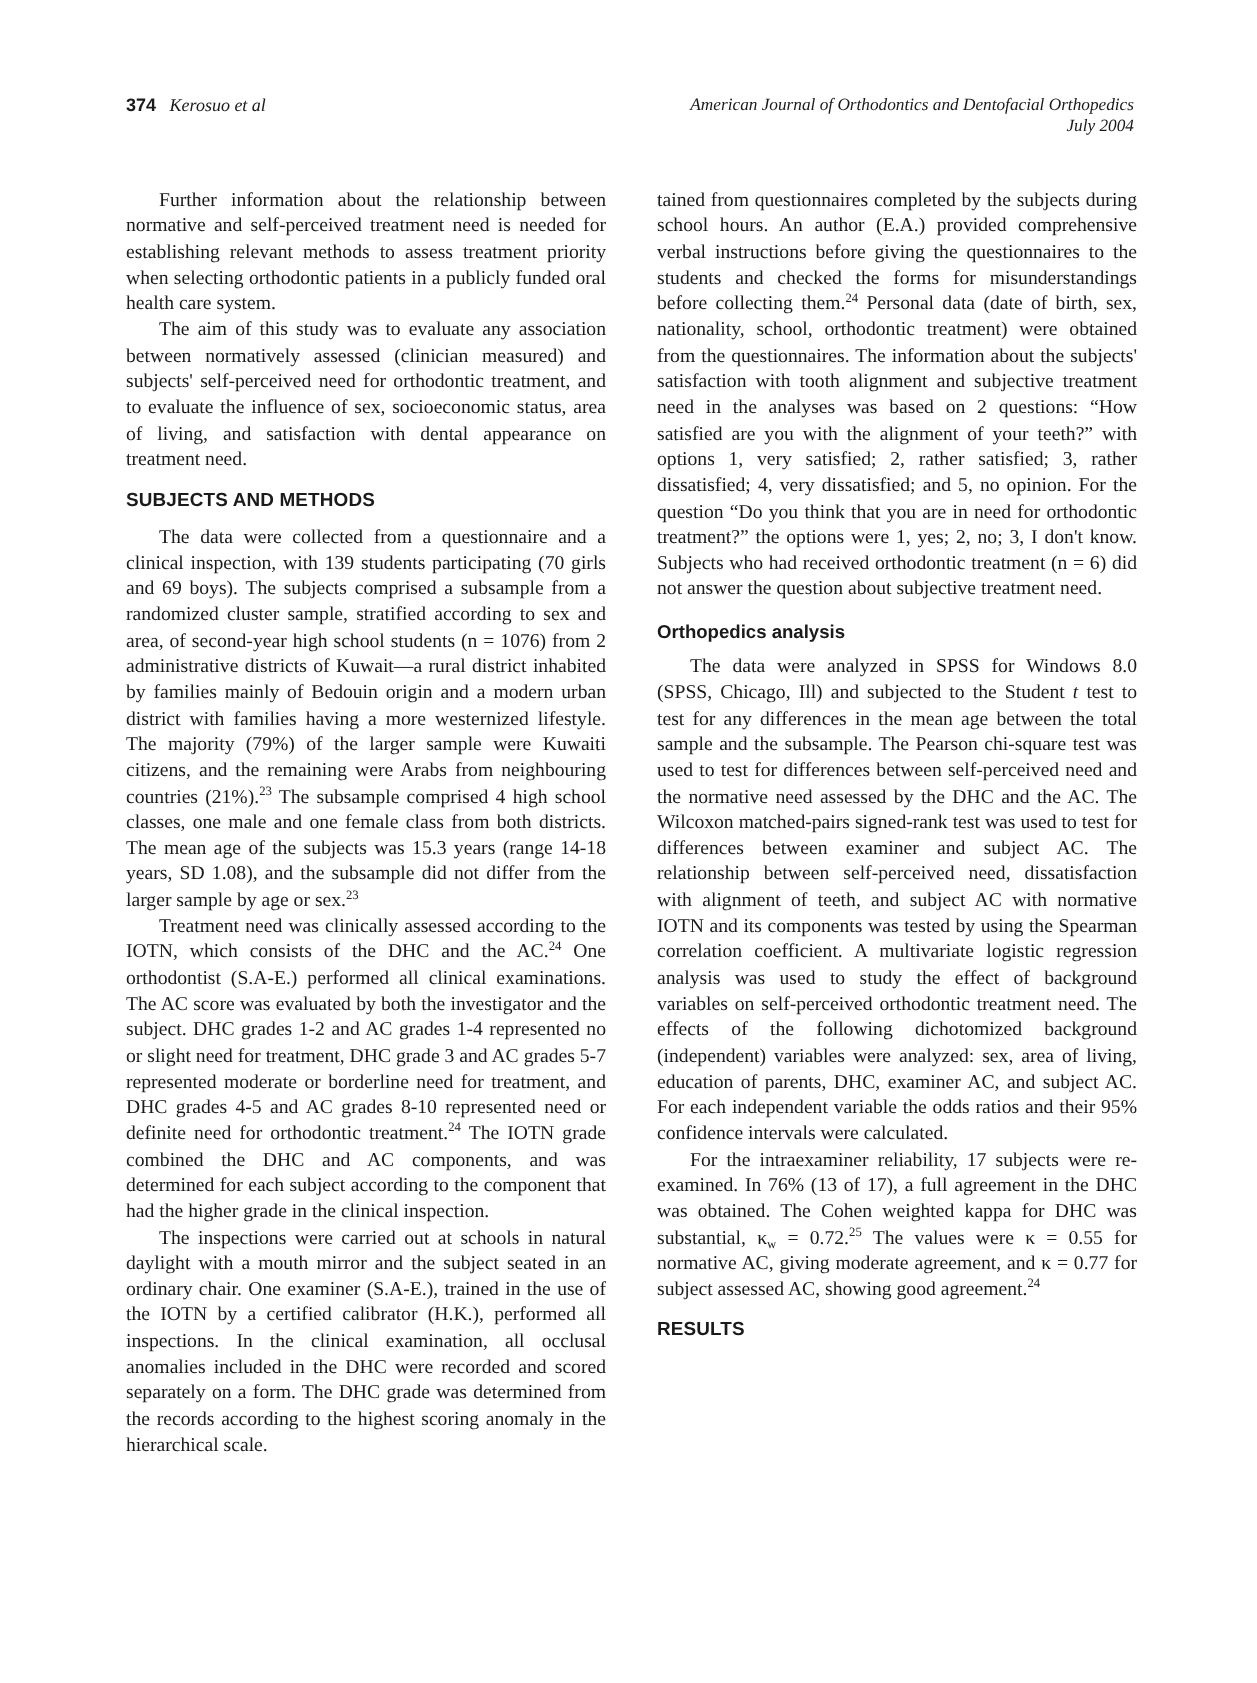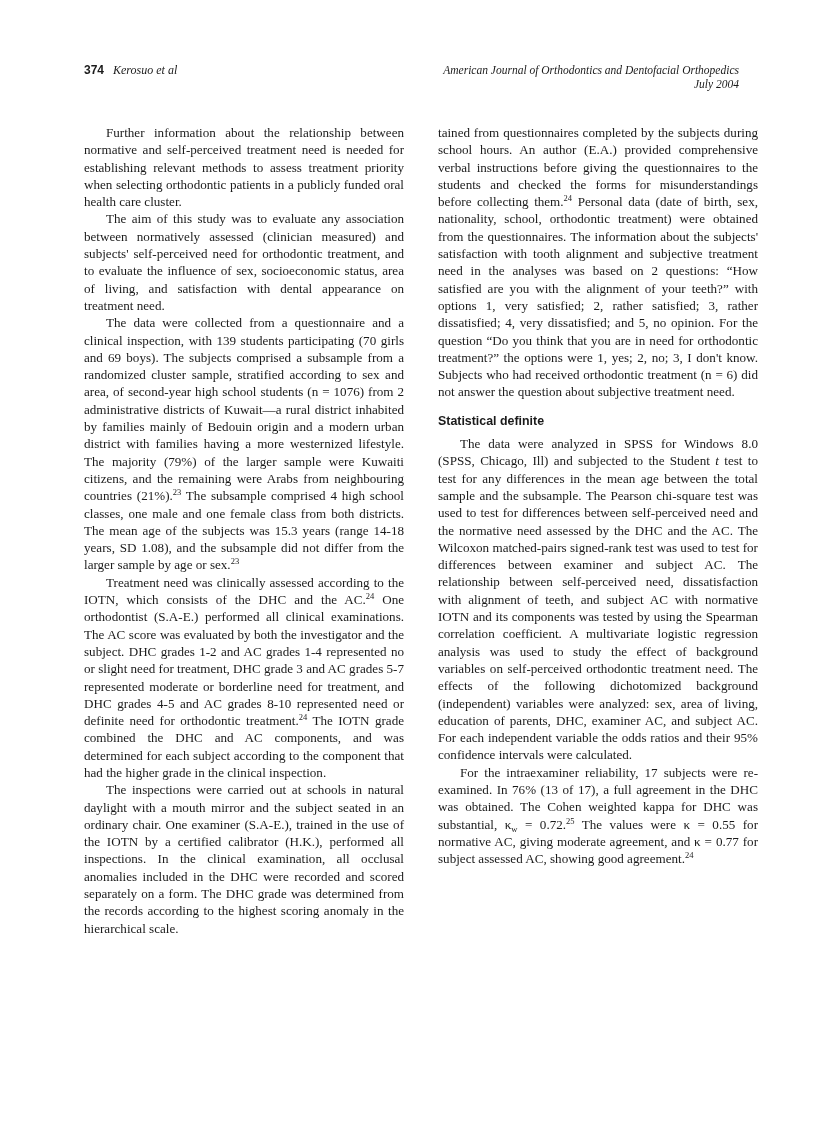--- a/index.html
+++ b/index.html
@@ -1,21 +1,21 @@
 <!DOCTYPE html>
 <html><head>
 <meta charset="utf-8">
 <style>
   html, body { margin: 0; padding: 0; background: #ffffff; }
   body { width: 838px; height: 1122px; position: relative; overflow: hidden; color: #1a1a1a; }
   .header { position: absolute; top: 63px; left: 84px; width: 672px; height: 36px; }
   .hdr-left { position: absolute; left: 0; top: 0; font-family: "Liberation Serif", serif; font-size: 12px; }
   .page-num { font-family: "Liberation Sans", sans-serif; font-weight: bold; font-size: 12px; margin-right: 6px; }
   .authors { font-style: italic; }
-  .hdr-right { position: absolute; right: 17px; top: 0; text-align: right; font-family: "Liberation Serif", serif; font-style: italic; font-size: 11.5px; line-height: 14px; }
+  .hdr-right { position: absolute; right: 0; top: 0; text-align: right; font-family: "Liberation Serif", serif; font-style: italic; font-size: 11.5px; line-height: 14px; }
   .col { position: absolute; top: 124px; width: 320px; font-family: "Liberation Serif", serif; font-size: 13.1px; line-height: 17.3px; text-align: justify; hyphens: manual; }
   .col-left { left: 84px; }
   .col-right { left: 438px; }
   .col p { margin: 0; text-indent: 22px; }
   .col p.noindent { text-indent: 0; }
   .col h2 { font-family: "Liberation Sans", sans-serif; font-weight: bold; font-size: 12.6px; margin: 11px 0 6px 0; letter-spacing: 0.1px; }
   .col h3 { font-family: "Liberation Sans", sans-serif; font-weight: bold; font-size: 12.4px; margin: 12px 0 5px 0; }
   sup { font-size: 8.5px; line-height: 0; vertical-align: 5px; }
   sub { font-size: 8.5px; line-height: 0; vertical-align: -3px; }
 </style>
@@ -27,25 +27,27 @@
     <span class="page-num">374</span>
     <span class="authors">Kerosuo et al</span>
   </div>
   <div class="hdr-right">
     <div>American Journal of Orthodontics and Dentofacial Orthopedics</div>
     <div>July 2004</div>
   </div>
 </div>
 
 <div class="col col-left">
-  <p>Further information about the relationship between normative and self-perceived treatment need is needed for establishing relevant methods to assess treatment priority when selecting orthodontic patients in a pub­licly funded oral health care cluster.</p>
+  <p>Further information about the relationship between normative and self-perceived treatment need is needed for establishing relevant methods to assess treatment priority when selecting orthodontic patients in a pub­licly funded oral health care system.</p>
   <p>The aim of this study was to evaluate any associa­tion between normatively assessed (clinician measured) and subjects' self-perceived need for orthodontic treat­ment, and to evaluate the influence of sex, socioeco­nomic status, area of living, and satisfaction with dental appearance on treatment need.</p>
+  <h2>SUBJECTS AND METHODS</h2>
   <p><span>The data were collected from a questionnaire and a clinical inspection, with 139 students participating (70 girls and 69 boys). The subjects comprised a subsample from a randomized cluster sample, stratified according to sex and area, of second-year high school students (n = 1076) from 2 administrative districts of Kuwait—a rural district inhabited by families mainly of Bedouin origin and a modern urban district with families having a more westernized lifestyle. The majority (79%) of the larger sample were Kuwaiti citizens, and the remaining were Arabs from neighbouring countries (21%).</span><sup>23</sup><span> The subsample comprised 4 high school classes, one male and one female class from both districts. The mean age of the subjects was 15.3 years (range 14-18 years, SD 1.08), and the subsample did not differ from the larger sample by age or sex.</span><sup>23</sup></p>
   <p><span>Treatment need was clinically assessed according to the IOTN, which consists of the DHC and the AC.</span><sup>24</sup><span> One orthodontist (S.A-E.) performed all clinical exam­inations. The AC score was evaluated by both the investigator and the subject. DHC grades 1-2 and AC grades 1-4 represented no or slight need for treatment, DHC grade 3 and AC grades 5-7 represented moderate or borderline need for treatment, and DHC grades 4-5 and AC grades 8-10 represented need or definite need for orthodontic treatment.</span><sup>24</sup><span> The IOTN grade combined the DHC and AC components, and was determined for each subject according to the component that had the higher grade in the clinical inspection.</span></p>
   <p>The inspections were carried out at schools in natural daylight with a mouth mirror and the subject seated in an ordinary chair. One examiner (S.A-E.), trained in the use of the IOTN by a certified calibrator (H.K.), performed all inspections. In the clinical exam­ination, all occlusal anomalies included in the DHC were recorded and scored separately on a form. The DHC grade was determined from the records according to the highest scoring anomaly in the hierarchical scale.</p>
 </div>
 
 <div class="col col-right">
   <p class="noindent"><span>tained from questionnaires completed by the subjects during school hours. An author (E.A.) provided com­prehensive verbal instructions before giving the ques­tionnaires to the students and checked the forms for misunderstandings before collecting them.</span><sup>24</sup><span> Personal data (date of birth, sex, nationality, school, orthodontic treatment) were obtained from the questionnaires. The information about the subjects' satisfaction with tooth alignment and subjective treatment need in the analyses was based on 2 questions: “How satisfied are you with the alignment of your teeth?” with options 1, very satisfied; 2, rather satisfied; 3, rather dissatisfied; 4, very dissatisfied; and 5, no opinion. For the question “Do you think that you are in need for orthodontic treatment?” the options were 1, yes; 2, no; 3, I don't know. Subjects who had received orthodontic treatment (n = 6) did not answer the question about subjective treatment need.</span></p>
-  <h3>Statistical definite</h3>
+  <h3>Orthopedics analysis</h3>
   <p><span>The data were analyzed in SPSS for Windows 8.0 (SPSS, Chicago, Ill) and subjected to the Student </span><i>t</i><span> test to test for any differences in the mean age between the total sample and the subsample. The Pearson chi-square test was used to test for differences between self-perceived need and the normative need assessed by the DHC and the AC. The Wilcoxon matched-pairs signed-rank test was used to test for differences between examiner and subject AC. The relationship between self-perceived need, dissatisfaction with alignment of teeth, and subject AC with normative IOTN and its components was tested by using the Spearman correla­tion coefficient. A multivariate logistic regression anal­ysis was used to study the effect of background variables on self-perceived orthodontic treatment need. The effects of the following dichotomized background (independent) variables were analyzed: sex, area of living, education of parents, DHC, examiner AC, and subject AC. For each independent variable the odds ratios and their 95% confidence intervals were calcu­lated.</span></p>
   <p><span>For the intraexaminer reliability, 17 subjects were re-examined. In 76% (13 of 17), a full agreement in the DHC was obtained. The Cohen weighted kappa for DHC was substantial, κ</span><sub>w</sub><span> = 0.72.</span><sup>25</sup><span> The values were κ = 0.55 for normative AC, giving moderate agreement, and κ = 0.77 for subject assessed AC, showing good agreement.</span><sup>24</sup></p>
+  <h2>RESULTS</h2>
 </div>
 
 </body></html>

